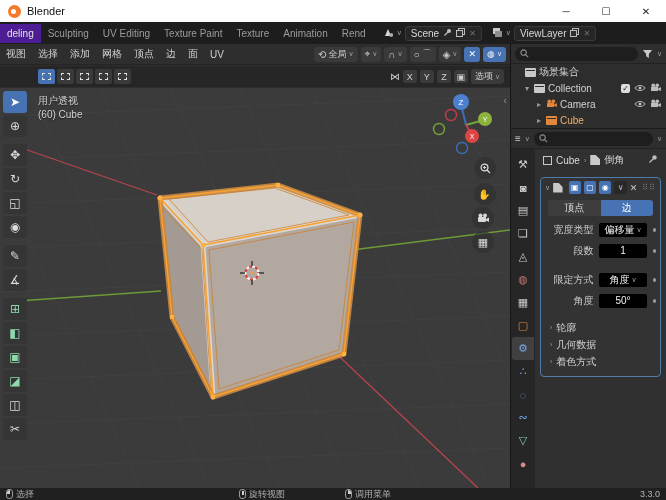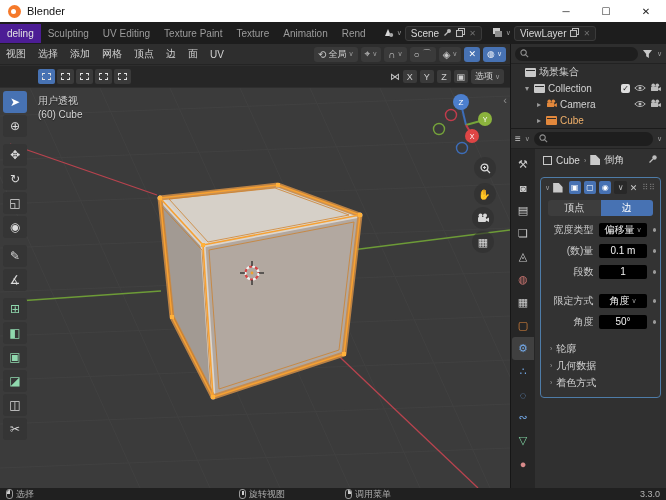--- a/index.html
+++ b/index.html
@@ -511,27 +511,20 @@
 
         <div class="prow">
           <span class="plabel">宽度类型</span>
           <span class="pfield">
             <span>偏移量</span>
             <span class="chev">∨</span>
           </span>
           <span class="keydot"></span>
         </div>
         <div class="prow">
-          <span class="plabel">(数)量</span>
-          <span class="pfield">
-              <span>0.1 m</span>
-            </span>
-          <span class="keydot"></span>
-        </div>
-        <div class="prow">
           <span class="plabel">段数</span>
           <span class="pfield">
               <span>1</span>
             </span>
           <span class="keydot"></span>
         </div>
 
         <div class="gapr"></div>
 
         <div class="prow">

